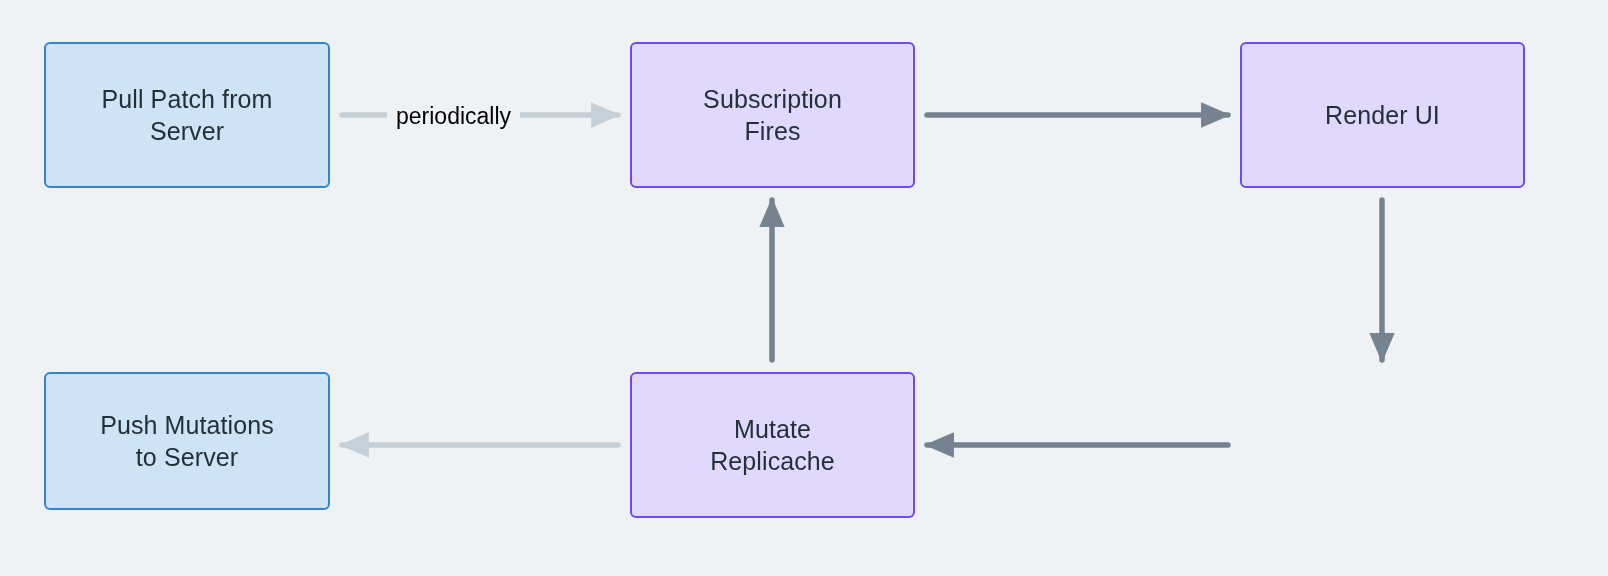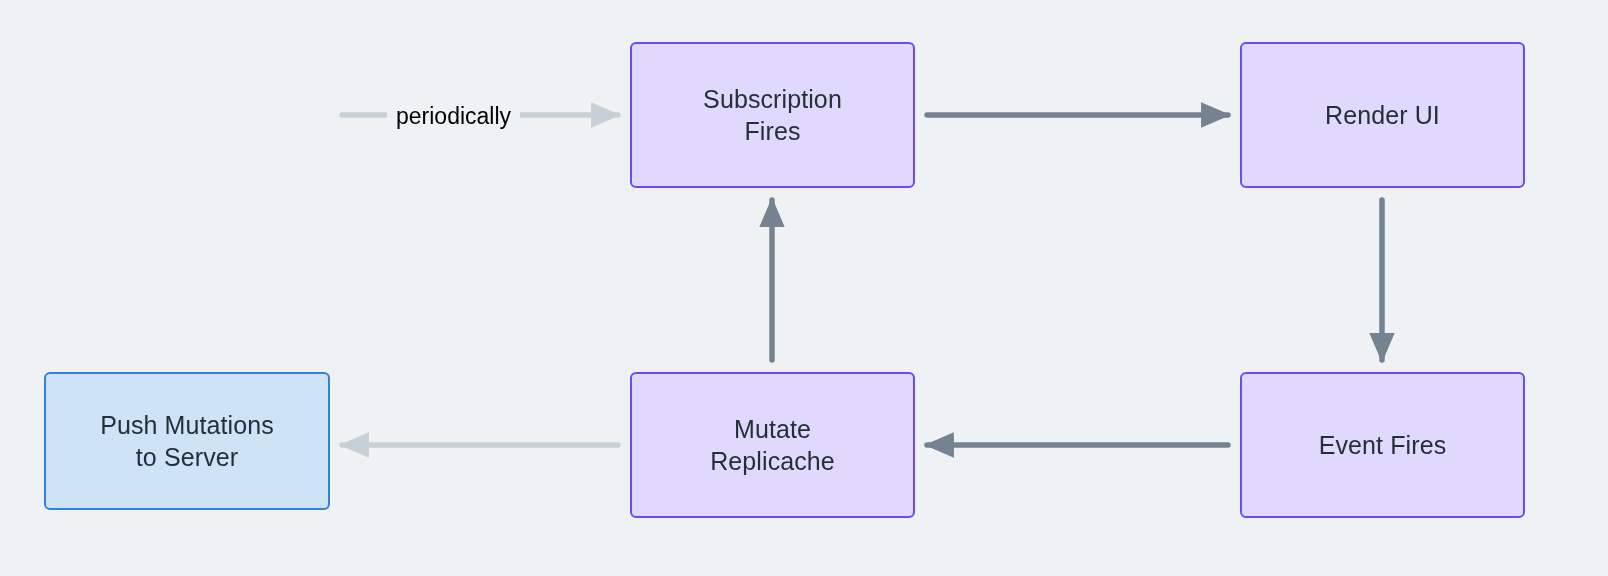--- a/index.html
+++ b/index.html
@@ -114,27 +114,28 @@
     </g>
 
     <g>
       <line x1="618" y1="445" x2="342" y2="445" stroke="#c5d0d8" stroke-width="5.5" stroke-linecap="round" marker-end="url(#arrow-gray)"></line>
     </g>
   </svg>
 
   <div class="edge-label" id="label-periodically">periodically</div>
 
 
+  <div class="node blue" id="node-pull-patch">Pull Patch from
+Server</div>
 
   <div class="node purple" id="node-subscription">Subscription
 Fires</div>
 
   <div class="node purple" id="node-render-ui">Render UI</div>
 
   <div class="node blue" id="node-push-mutations">Push Mutations
 to Server</div>
 
   <div class="node purple" id="node-mutate">Mutate
 Replicache</div>
 
-  <div class="node purple" id="node-event-fires">Event Fires</div>
 
 </div>
 
 </body></html>

